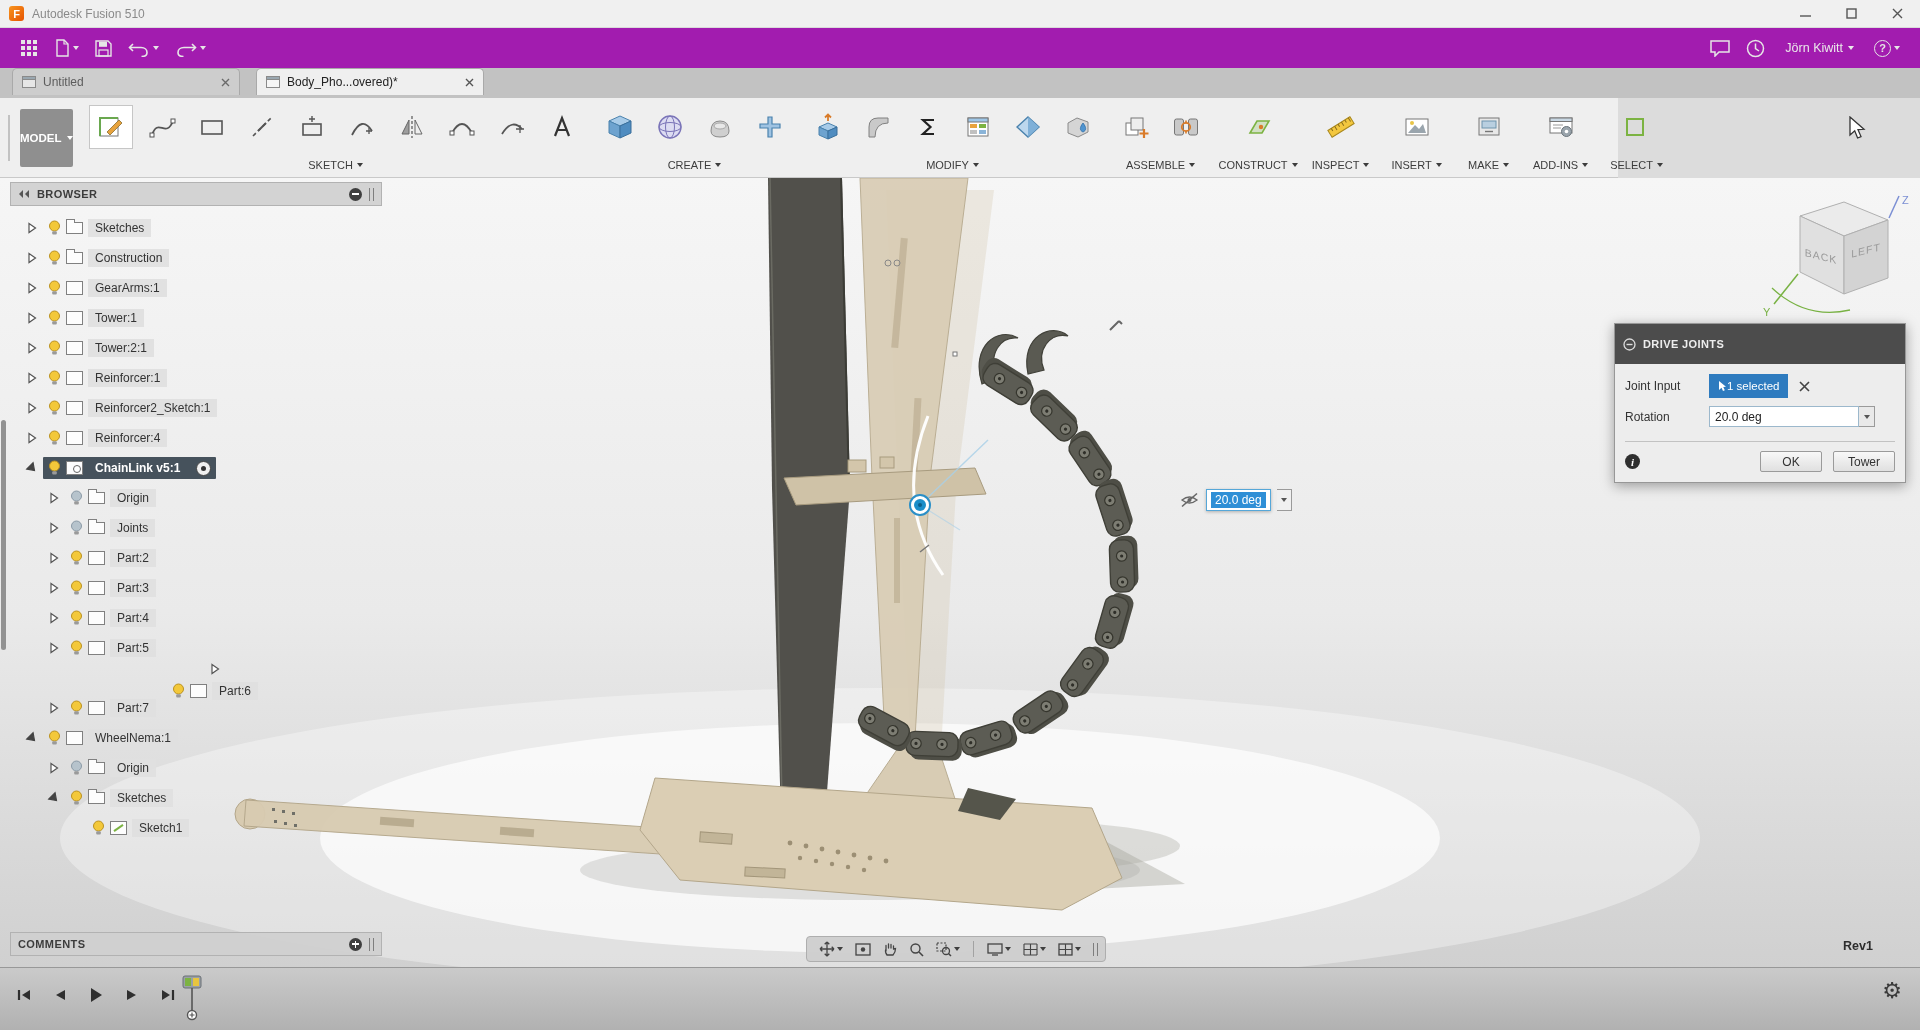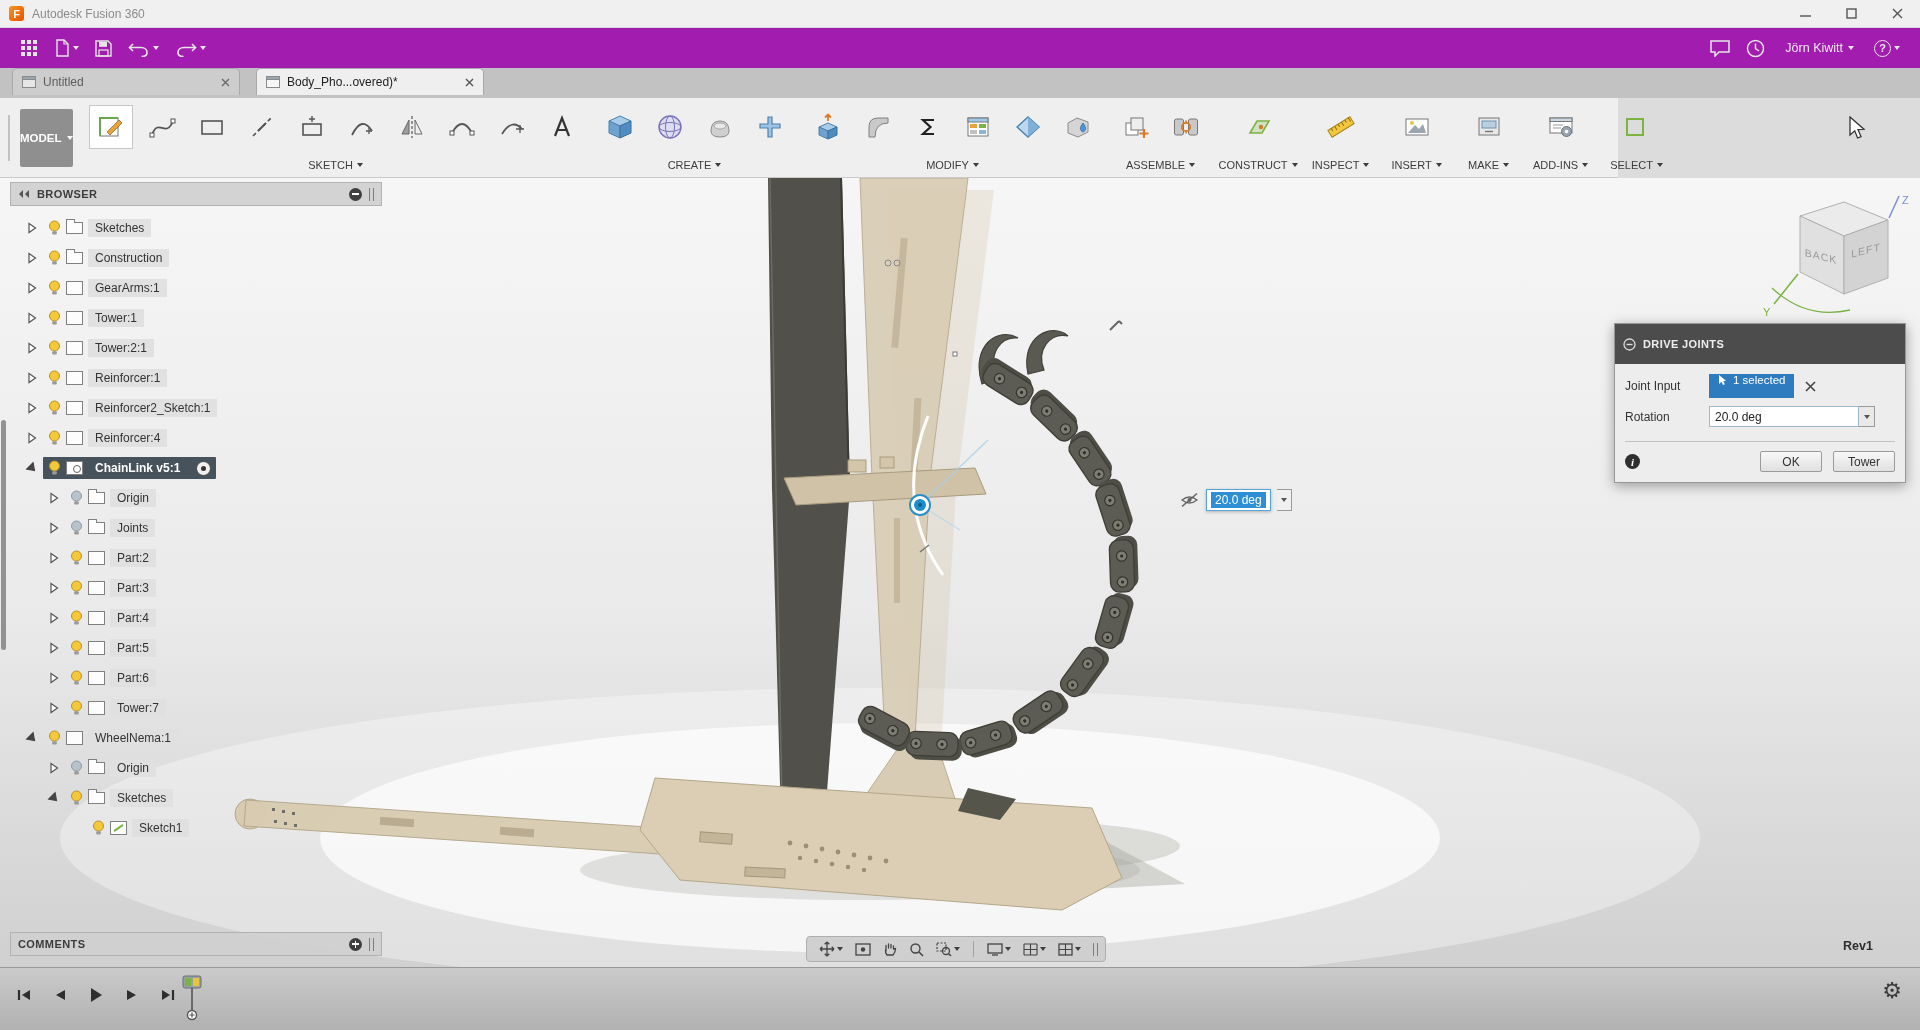--- a/index.html
+++ b/index.html
@@ -86,21 +86,21 @@
   .npdiv{width:1px;height:16px;background:#a2a2a2;margin:0 6px}
 
   .rev{left:1843px;top:939px;font-size:12.5px;color:#2e2e2e;font-weight:bold}
 
   
   .djdialog{left:1614px;top:323px;width:292px;background:rgba(236,236,236,.97);border:1px solid #979797;box-shadow:0 3px 12px rgba(0,0,0,.35)}
   .djhead{height:40px;background:#4c4c4c;color:#ededed;display:flex;align-items:center;font-size:11px;font-weight:bold;letter-spacing:.4px;padding:0 8px;gap:7px}
   .djbody{padding:10px 10px 8px}
   .djrow{display:flex;align-items:center;margin-bottom:8px}
   .djlabel{width:84px;font-size:12px;color:#333}
-  .badge{background:#2e7bbf;color:#fff;font-size:11.5px;height:20px;display:flex;align-items:flex-end;padding:12px 9px;gap:6px}
+  .badge{background:#2e7bbf;color:#fff;font-size:11.5px;height:20px;display:flex;align-items:center;padding:12px 9px;}
   .djx{margin-left:11px;display:flex}
   .djinput{width:150px;height:21px;background:#fff;border:1px solid #9cb8cc;font-size:12px;color:#222;display:flex;align-items:center;padding:0 5px}
   .djcaret{width:16px;height:21px;background:#e9e9e9;border:1px solid #9a9a9a;border-left:none;display:flex;align-items:center;justify-content:center;color:#555}
   .djdiv{height:1px;background:#c2c2c2;margin:14px 0 9px}
   .djfoot{display:flex;align-items:center;padding-bottom:2px}
   .info{width:15px;height:15px;border-radius:50%;background:#2f2f2f;color:#fff;display:flex;align-items:center;justify-content:center;font-family:"Liberation Serif",serif;font-size:11px;font-style:italic;font-weight:bold}
   .info::after{content:"i"}
   .djbtn{width:62px;height:21px;background:linear-gradient(#f8f8f8,#e0e0e0);border:1px solid #9a9a9a;border-radius:2px;font-size:12px;color:#333;display:flex;align-items:center;justify-content:center;margin-left:11px}
   .djbtn.first{margin-left:auto}
 
@@ -117,21 +117,21 @@
   .gearbtn{position:absolute;right:18px;top:12px;font-size:22px;color:#3a3a3a;line-height:1}
   .marker{position:absolute;left:182px;top:6px}
 
   .cursor{left:1849px;top:116px}
 </style>
 </head>
 <body>
 
 <div class="abs titlebar">
   <div class="logo">F</div>
-  <div class="tb-title">Autodesk Fusion 360</div>
+  <div class="tb-title">Autodesk Fusion 510</div>
   <div class="wbtns">
     <div class="wbtn">
         <svg width="11" height="11">
           <line x1="0" y1="8" x2="11" y2="8" stroke="#555" stroke-width="1.4"></line>
         </svg>
       </div>
     <div class="wbtn">
         <svg width="11" height="11">
           <rect x="1" y="1" width="9" height="9" fill="none" stroke="#555" stroke-width="1.4"></rect>
         </svg>
@@ -940,46 +940,46 @@
       <svg class="bulb" width="13" height="16" viewBox="0 0 13 16">
             <circle class="bg" cx="6.5" cy="6" r="5"></circle>
             <rect class="bb" x="4.2" y="11.2" width="4.6" height="3.4" rx="1"></rect>
           </svg>
       <span class="ticon"></span>
       <span class="tlabel">Part:5</span>
 
     </div>
   </div>
 
+  <div class="trow arrow-collapsed bulb-on icon-component" style="padding-left: 38px; flex-direction: column;">
+    <svg class="tarrow" width="12" height="12" viewBox="0 0 12 12">
+          <path class="ap" d="M3 1.5 L9.5 6 L3 10.5 Z"></path>
+        </svg>
+    <div class="rowwrap">
+      <svg class="bulb" width="13" height="16" viewBox="0 0 13 16">
+            <circle class="bg" cx="6.5" cy="6" r="5"></circle>
+            <rect class="bb" x="4.2" y="11.2" width="4.6" height="3.4" rx="1"></rect>
+          </svg>
+      <span class="ticon"></span>
+      <span class="tlabel">Part:6</span>
+
+    </div>
+  </div>
+
   <div class="trow arrow-collapsed bulb-on icon-component" style="padding-left: 38px;">
     <svg class="tarrow" width="12" height="12" viewBox="0 0 12 12">
           <path class="ap" d="M3 1.5 L9.5 6 L3 10.5 Z"></path>
         </svg>
     <div class="rowwrap">
       <svg class="bulb" width="13" height="16" viewBox="0 0 13 16">
             <circle class="bg" cx="6.5" cy="6" r="5"></circle>
             <rect class="bb" x="4.2" y="11.2" width="4.6" height="3.4" rx="1"></rect>
           </svg>
       <span class="ticon"></span>
-      <span class="tlabel">Part:6</span>
-
-    </div>
-  </div>
-
-  <div class="trow arrow-collapsed bulb-on icon-component" style="padding-left: 38px;">
-    <svg class="tarrow" width="12" height="12" viewBox="0 0 12 12">
-          <path class="ap" d="M3 1.5 L9.5 6 L3 10.5 Z"></path>
-        </svg>
-    <div class="rowwrap">
-      <svg class="bulb" width="13" height="16" viewBox="0 0 13 16">
-            <circle class="bg" cx="6.5" cy="6" r="5"></circle>
-            <rect class="bb" x="4.2" y="11.2" width="4.6" height="3.4" rx="1"></rect>
-          </svg>
-      <span class="ticon"></span>
-      <span class="tlabel">Tower:7</span>
+      <span class="tlabel">Part:7</span>
 
     </div>
   </div>
 
   <div class="trow arrow-expanded bulb-on icon-component" style="padding-left: 16px;">
     <svg class="tarrow" width="12" height="12" viewBox="0 0 12 12">
           <path class="ap" d="M3 1.5 L9.5 6 L3 10.5 Z"></path>
         </svg>
     <div class="rowwrap">
       <svg class="bulb" width="13" height="16" viewBox="0 0 13 16">

